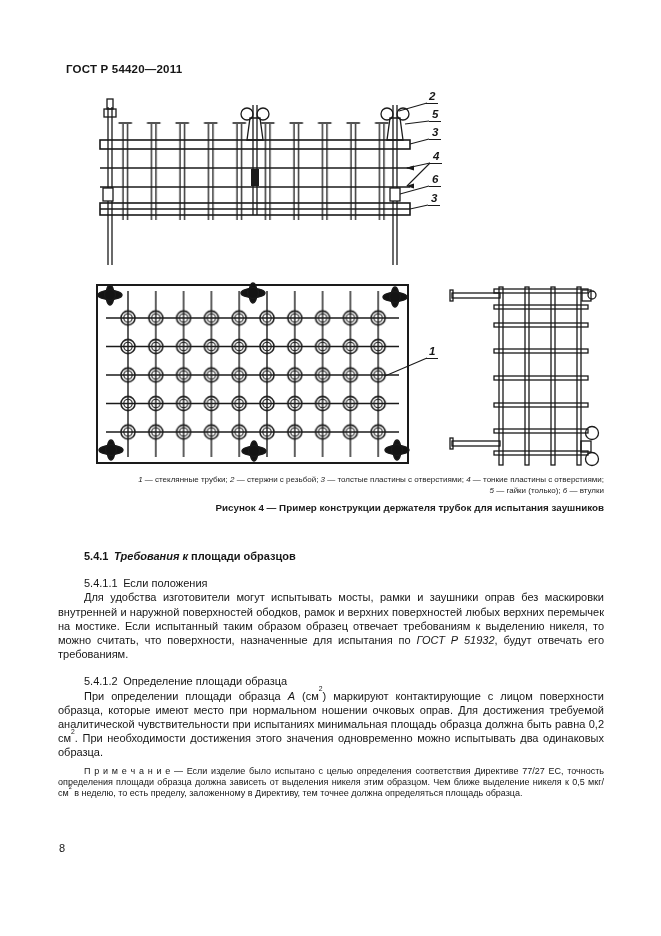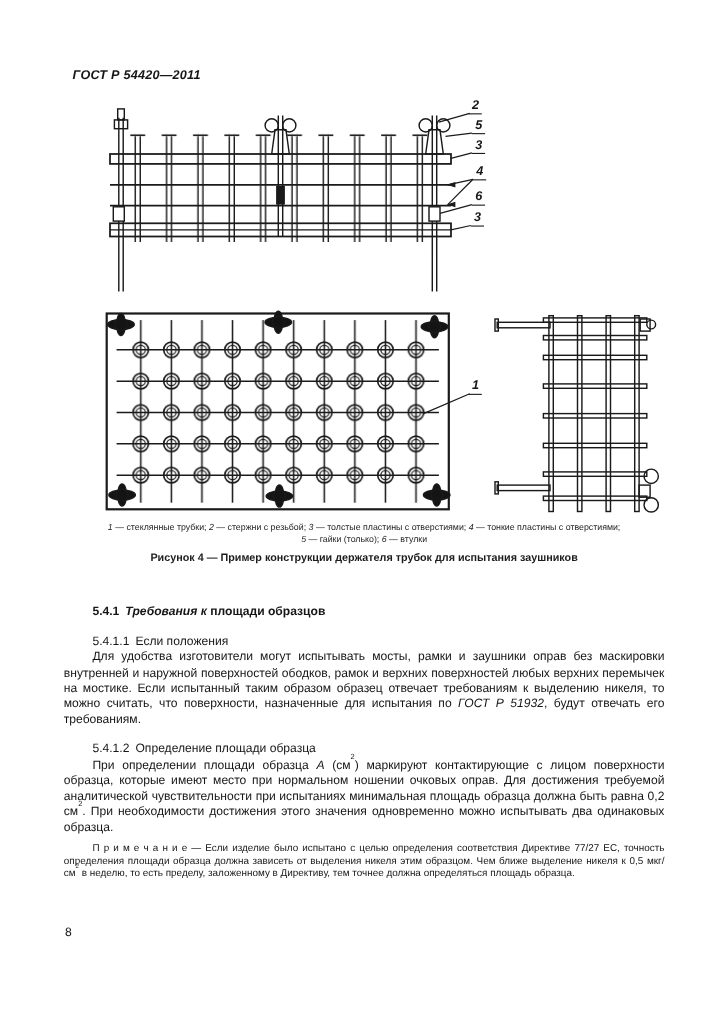--- a/index.html
+++ b/index.html
@@ -2,37 +2,37 @@
 <html><head>
 <meta charset="utf-8">
 <style>
   html,body{margin:0;padding:0;background:#ffffff;}
   .page{
     position:relative;width:661px;height:936px;background:#ffffff;
     font-family:"Liberation Sans",sans-serif;color:#161616;overflow:hidden;
   }
   .doc-header{
     position:absolute;left:66px;top:63px;
-    font-size:11.5px;font-weight:bold;letter-spacing:.2px;font-style:italic;
+    font-size:11.5px;font-weight:bold;letter-spacing:.2px;
   }
   .figure-wrap{position:absolute;left:58px;top:95px;width:546px;height:440px;}
   .fig-svg{position:absolute;left:0;top:0;}
   .callout{
     position:absolute;
     font-family:"Liberation Sans",sans-serif;
     font-style:italic;font-weight:bold;font-size:11.5px;line-height:12px;
     border-bottom:1.6px solid #1a1a1a;padding:0 3px 1px 3px;
   }
   .legend{
-    position:absolute;top:379px;left:0;width:546px;text-align:center;
+    position:absolute;top:379px;left:0;width:546px;text-align:right;
     font-size:8px;line-height:11px;color:#242424;
   }
   .legend p{margin:0;}
   .fig-caption{
-    position:absolute;top:407px;left:0;width:546px;text-align:center;
+    position:absolute;top:407px;left:0;width:546px;text-align:right;
     font-size:9.8px;font-weight:bold;color:#1c1c1c;
   }
   .body-text{
     position:absolute;left:58px;top:536px;width:546px;
     font-size:11px;line-height:14.2px;text-align:justify;
   }
   .body-text p{margin:0;text-indent:26px;}
   .body-text p.sp5{margin-top:5px;}
   .body-text p.sp2{margin-top:13px;}
   .body-text p.note{margin-top:6px;font-size:9px;line-height:11.2px;}

